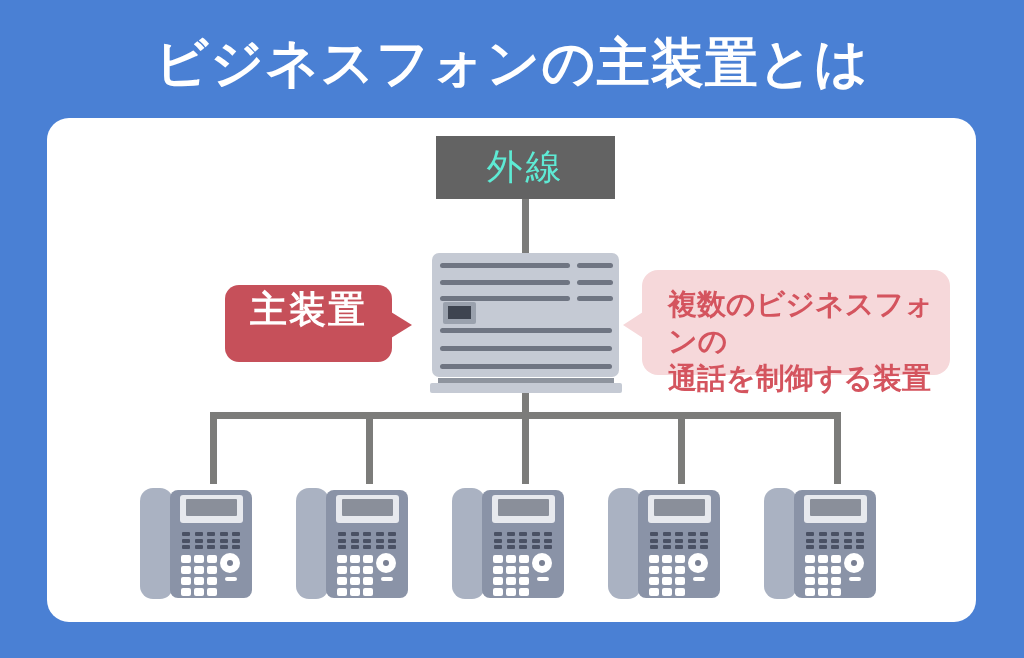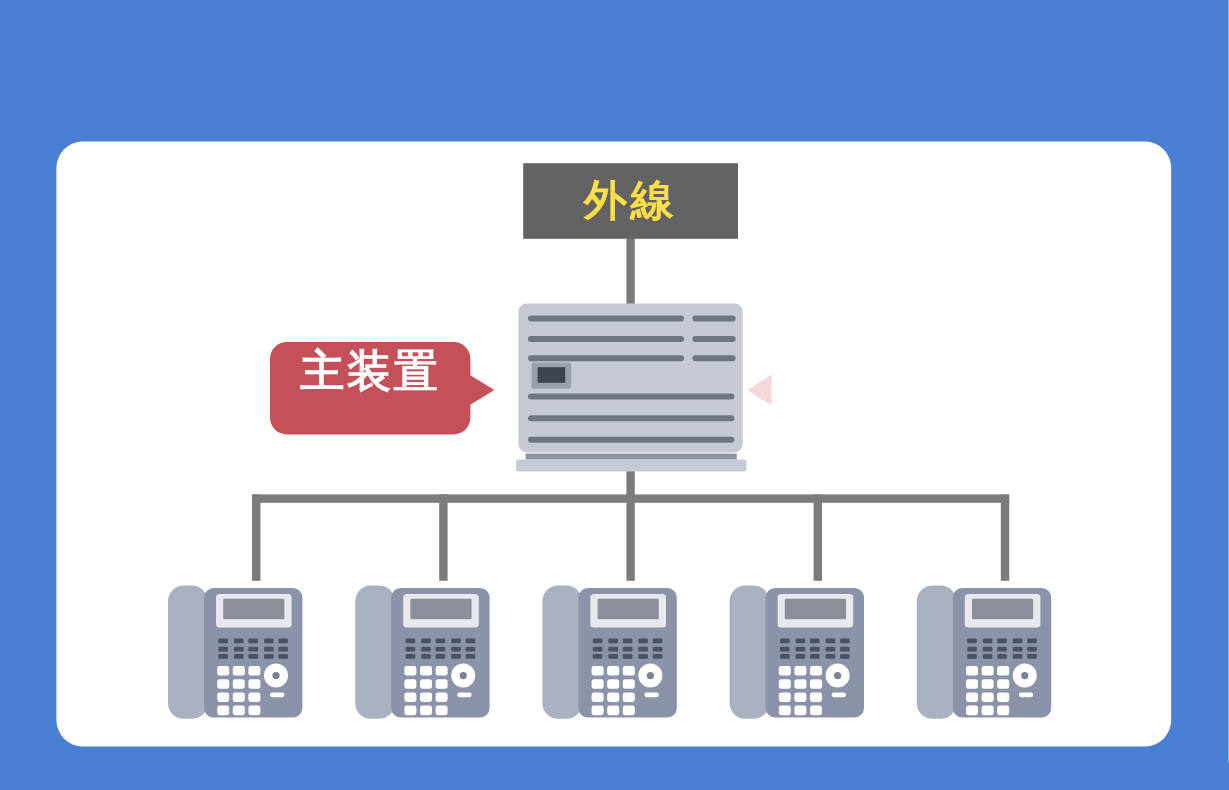--- a/index.html
+++ b/index.html
@@ -22,21 +22,21 @@
   
   .line{position:absolute;background:var(--line-gray);}
   .v-top{left:522px;top:196px;width:7px;height:58px;}
   .v-mid{left:522px;top:391px;width:7px;height:93px;}
   .h-branch{left:210px;top:412px;width:631px;height:7px;}
   .drop{top:412px;width:7px;height:72px;}
   .drop1{left:210px;} .drop2{left:366px;} .drop4{left:678px;} .drop5{left:834px;}
   
   .extbox{position:absolute;left:436px;top:136px;width:179px;height:63px;
     background:var(--box-dark-gray);display:flex;align-items:center;justify-content:center;}
-  .extbox span{color:#fde047;font-size:36px;font-weight:bold;letter-spacing:3px;}
+  .extbox span{color:#5eead4;font-size:36px;font-weight:normal;letter-spacing:3px;}
   
   .device-body{position:absolute;left:432px;top:253px;width:187px;height:124px;
     border-radius:7px;background:var(--device-body);}
   .slat{position:absolute;height:5px;border-radius:2.5px;background:var(--device-slat);}
   .slat.long{left:8px;width:130px;}
   .slat.short{left:145px;width:36px;}
   .slat.full{left:8px;width:172px;}
   .r1{top:10px;} .r2{top:27px;} .r3{top:43px;}
   .f1{top:75px;} .f2{top:93px;} .f3{top:111px;}
   .dev-display{position:absolute;left:11px;top:49px;width:33px;height:22px;border-radius:2px;
@@ -85,20 +85,21 @@
   .dot{position:absolute;left:7px;top:7px;width:6px;height:6px;border-radius:50%;
     background:#7a8194;}
   .pdash{position:absolute;left:55px;top:87px;width:12px;height:4px;border-radius:2px;
     background:var(--phone-key-white);}
 </style>
 </head>
 <body>
 
 <div class="canvas">
 
+  <h1 class="title">ビジネスフォンの主装置とは</h1>
 
   <div class="card"></div>
 
   <div class="line v-top"></div>
   <div class="line v-mid"></div>
   <div class="line h-branch"></div>
   <div class="line drop drop1"></div>
   <div class="line drop drop2"></div>
   <div class="line drop drop4"></div>
   <div class="line drop drop5"></div>
@@ -122,20 +123,24 @@
     <div class="slat full f3"></div>
   </div>
   <div class="dev-base-strip"></div>
   <div class="dev-base-plate"></div>
 
   <div class="red-bubble">
     <span>主装置</span>
   </div>
   <div class="red-tail"></div>
 
+  <div class="pink-bubble">
+    <div>複数のビジネスフォンの</div>
+    <div>通話を制御する装置</div>
+  </div>
   <div class="pink-tail"></div>
 
   <div class="phone p1">
     <div class="handset"></div>
     <div class="pbody">
       <div class="pdisplay">
           <div class="pscreen"></div>
         </div>
       <div class="fn-keys">
           <div class="fnkey"></div>

